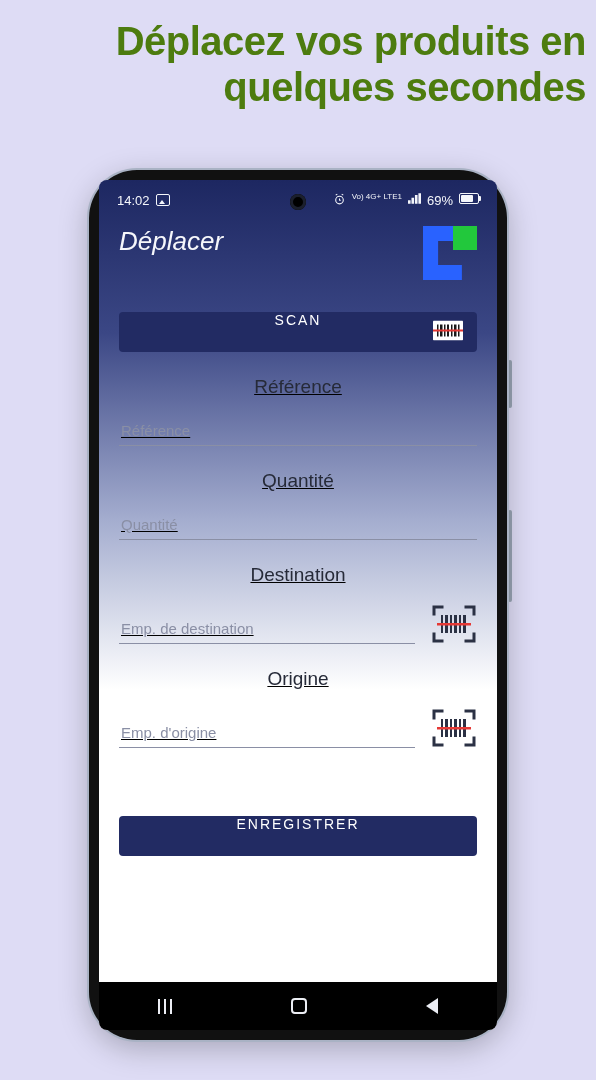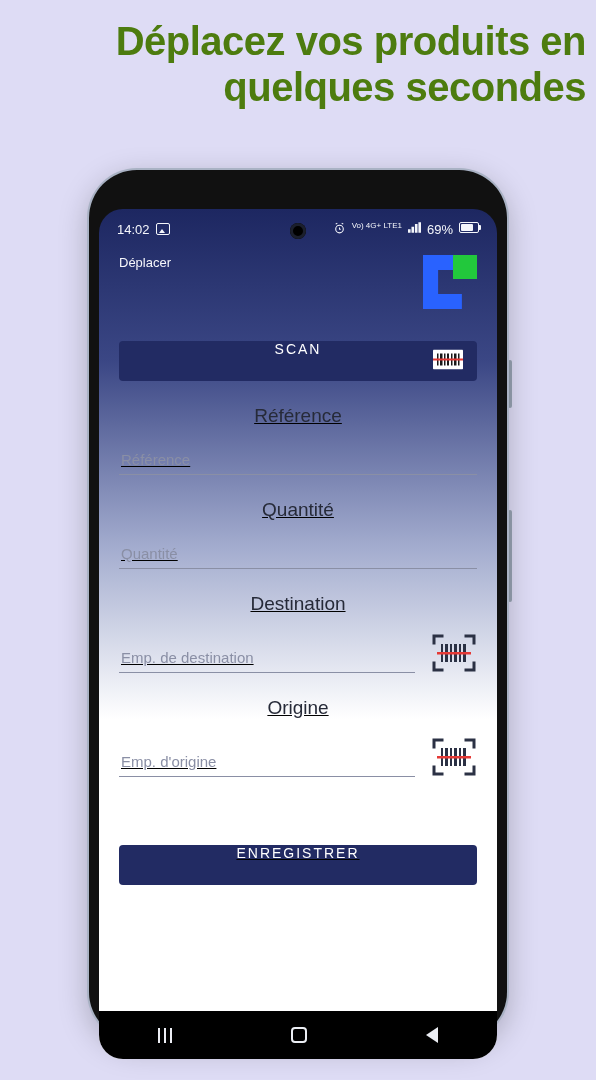--- a/index.html
+++ b/index.html
@@ -33,25 +33,24 @@
     box-shadow: 0 0 0 2px #a9b2c4, 0 8px 30px rgba(0,0,0,.25);
     padding: 10px;
     position: relative;
   }
   .side-btn { position: absolute; background:#98a3b3; border-radius:3px; }
   .side-btn.a { right:-5px; top:190px; width:4px; height:48px; }
   .side-btn.b { right:-5px; top:340px; width:4px; height:92px; }
 
   .phone-screen {
     width: 100%; height: 100%;
-    border-radius: 24px;
+    border-radius: 8px;
     overflow: hidden;
     position: relative;
     background: linear-gradient(180deg, #1d2761 0%, #3b4785 18%, #a4adcf 40%, #ffffff 60%, #ffffff 100%);
-    margin-top: 29px;
   }
   .camera { position:absolute; left:50%; top:14px; transform:translateX(-50%);
     width:16px; height:16px; border-radius:50%; background:#000;
     box-shadow: inset 0 0 0 3px #1b1f2c;
   }
 
   .statusbar {
     height: 34px; display:flex; align-items:center; justify-content:space-between;
     padding: 6px 18px 0 18px; color:#f4f6fb; font-size:13px; font-weight:500;
   }
@@ -61,21 +60,21 @@
   .gallery-ic::after{content:'';position:absolute;left:2px;bottom:1px;width:0;height:0;border-left:3px solid transparent;border-right:3px solid transparent;border-bottom:4px solid #f4f6fb;}
   .battery-txt { font-size:13px; }
   .battery-ic { width:20px; height:11px; border:1.3px solid #f4f6fb; border-radius:2px; position:relative; }
   .battery-ic::before{content:'';position:absolute;right:-3px;top:2px;width:2px;height:5px;background:#f4f6fb;border-radius:0 1px 1px 0;}
   .battery-ic::after{content:'';position:absolute;left:1px;top:1px;bottom:1px;width:68%;background:#f4f6fb;border-radius:1px;}
 
   .app-header {
     display:flex; align-items:flex-start; justify-content:space-between;
     padding: 12px 20px 8px 20px;
   }
-  .app-title { color:#f6f7fb; font-size:13px; font-weight:400; }
+  .app-title { color:#f6f7fb; font-size:26px; font-weight:400;font-style:italic; }
   .app-logo { width:54px; height:54px; position:relative; }
   .app-logo .blue { position:absolute; inset:0; background:#2962ff; clip-path: polygon(0 0, 72% 0, 72% 28%, 28% 28%, 28% 72%, 72% 72%, 72% 100%, 0 100%); }
   .app-logo .green { position:absolute; left:56%; top:0; width:44%; height:44%; background:#22c83c; }
 
   .content { padding: 24px 20px 0 20px; }
 
   .btn {
     display:flex; justify-content:center; gap:14px;
     width:100%; height:40px; border:none; border-radius:4px;
     background:#222b63; color:#fff; font-size:14px; letter-spacing:2px;
@@ -87,21 +86,21 @@
   .field-label { font-size:19px; font-weight:500; color:#262a38; margin-bottom:18px; }
   .field-row { display:flex; align-items:flex-end; gap:16px; }
   .field-input {
     flex:1; border:none; border-bottom:1px solid #8a8fa5; background:transparent;
     font-size:15px; color:#555a6e; padding:6px 2px; outline:none;
   }
   .field-input::placeholder { color:#8a8fa5; }
 
   .scan-ic { width:46px; height:40px; display:flex; align-items:center; justify-content:center; cursor:pointer; }
 
-  .save-wrap { padding: 12px 20px; margin-top: 56px; text-decoration: underline; }
+  .save-wrap { padding: 12px 20px; margin-top: 56px; }
   .btn-save { letter-spacing:2px; }
 
   .navbar {
     position:absolute; bottom:0; left:0; right:0; height:48px;
     background:#000; display:flex; align-items:center; justify-content:space-around;
     color:#eceef4;
   }
   .nav-recent{display:flex;gap:4px}.nav-recent i{width:2px;height:15px;background:#eceef4;display:block}
   .nav-home{width:16px;height:16px;border:2px solid #eceef4;border-radius:4px}
   .nav-back{width:0;height:0;border-top:8px solid transparent;border-bottom:8px solid transparent;border-right:12px solid #eceef4}

